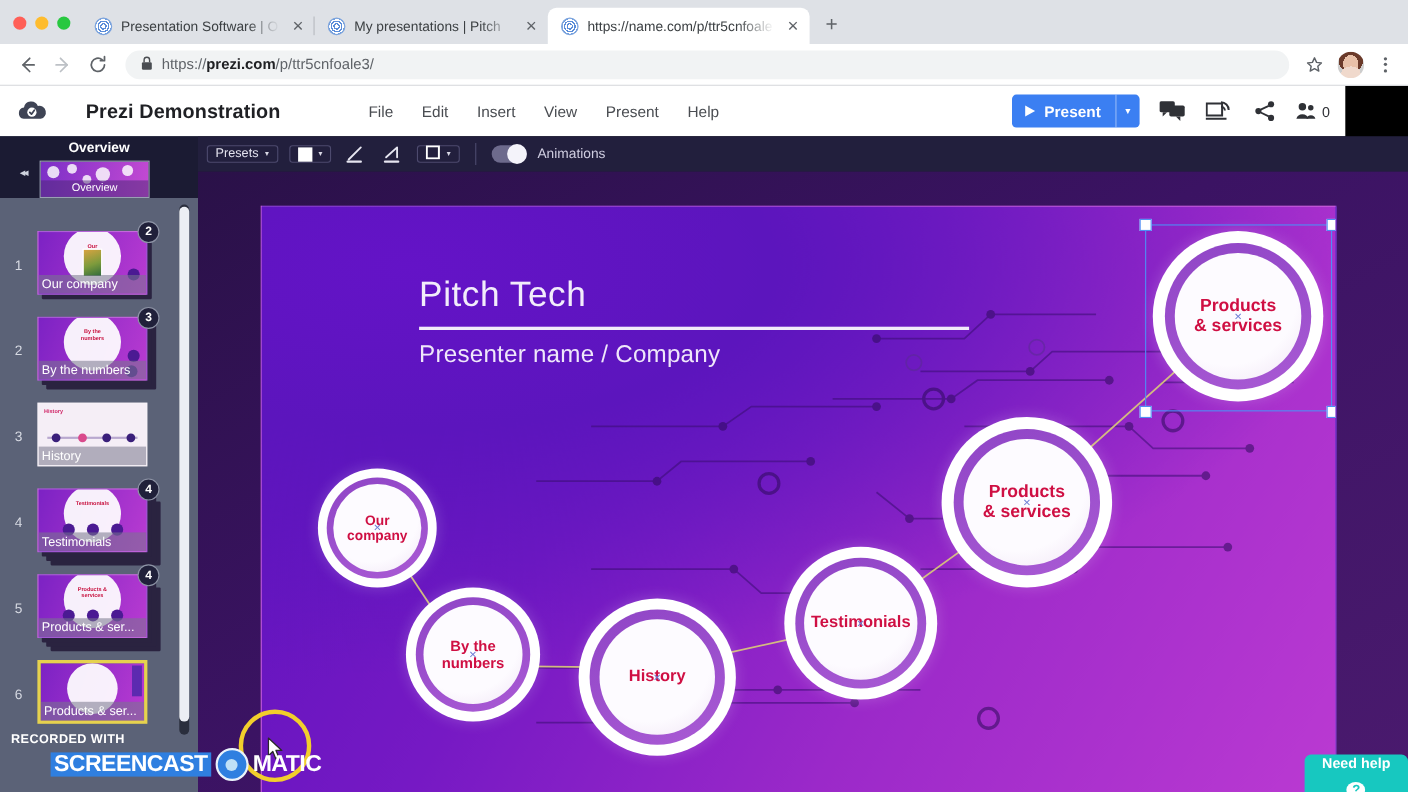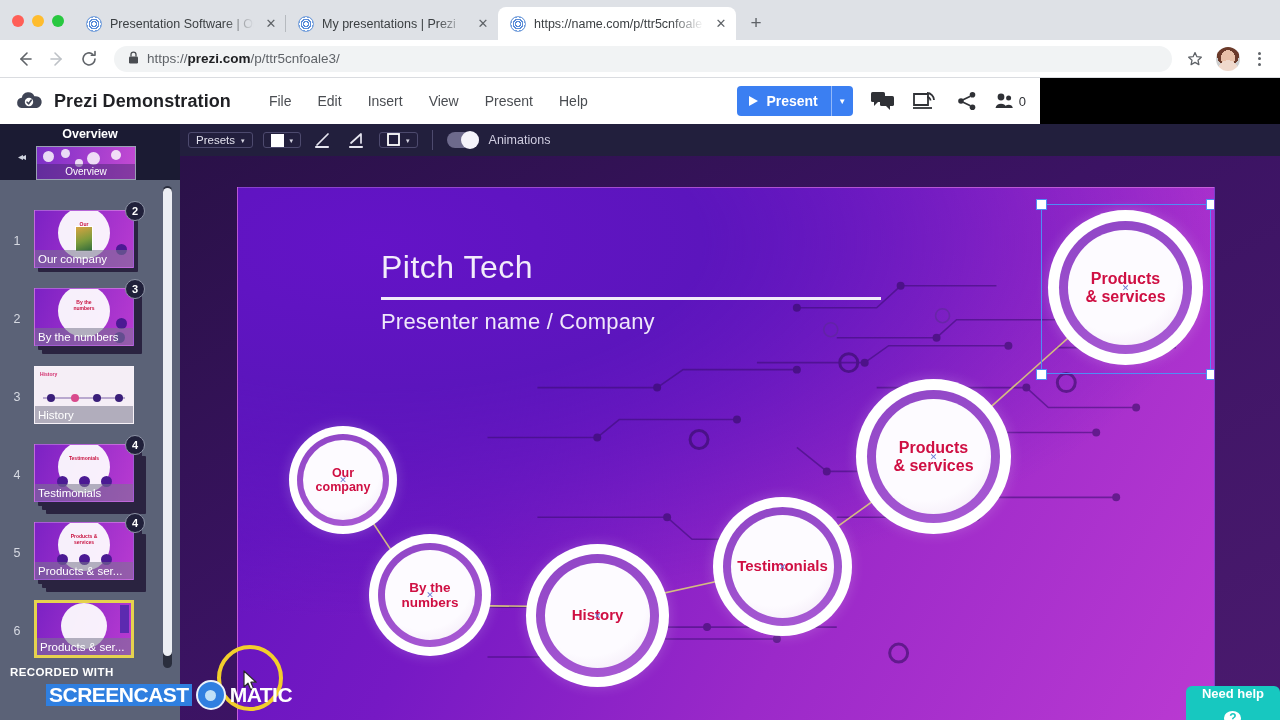--- a/index.html
+++ b/index.html
@@ -85,26 +85,26 @@
       radial-gradient(ellipse 7px 8px at 50% 46%, #e8c0a8 0 100%, transparent 100%),
       radial-gradient(ellipse 11px 11px at 50% 34%, #6b3a2a 0 100%, transparent 100%),
       linear-gradient(#d8d8d8,#c9c9c9);
     overflow: hidden;
   }
   .kebab { width: 22px; height: 26px; flex:none; display:flex; flex-direction:column; align-items:center; justify-content:center; gap:2.5px; }
   .kebab i { width:3px; height:3px; border-radius:50%; background:#5f6368; display:block; }
 
   
   .prezi-header {
-    position: absolute; left: 0; top: 78px; width: 1040px; height: 46px;
-    background: #fff; display: flex; align-items: center; padding: 0 14px;
+    position: absolute; left: 0; top: 78px; width: 1223px; height: 46px;
+    background: #fff; display: flex; align-items: center; padding: 0 14px; gap: 24px;
   }
   .logo-cloud { width: 30px; height: 22px; flex: none; position: relative; margin-right: 10px; }
   .doc-title { font-size: 18px; color: #1f2024; font-weight: bold; letter-spacing: .1px; }
-  .menu { display: flex; align-items: center; gap: 26px; margin-left: 38px; }
+  .menu { display: flex; align-items: center; gap: 26px; margin-left: 56px; }
   .menu-item { font-size: 14px; color: #4a4d52; }
   .header-right { margin-left: auto; display: flex; align-items: center; gap: 18px; }
   .present-btn {
     display: flex; align-items: stretch; height: 30px; border-radius: 4px;
     overflow: hidden; background: #3b7ff2;
   }
   .present-main {
     display: flex; align-items: center; gap: 7px; padding: 0 13px 0 11px;
     color: #fff; font-size: 14px; font-weight: bold;
   }
@@ -318,21 +318,21 @@
     </div>
 
     <div class="tab inactive">
       <span class="tab-favicon"></span>
       <span class="tab-title">Presentation Software | Online</span>
       <span class="tab-close">✕</span>
     </div>
 
     <div class="tab inactive">
       <span class="tab-favicon"></span>
-      <span class="tab-title">My presentations | Prezi</span>
+      <span class="tab-title">My presentations | Pitch</span>
       <span class="tab-close">✕</span>
     </div>
 
     <div class="tab active">
       <span class="tab-favicon"></span>
       <span class="tab-title">https://name.com/p/ttr5cnfoale</span>
       <span class="tab-close">✕</span>
     </div>
 
     <div class="newtab">+</div>

